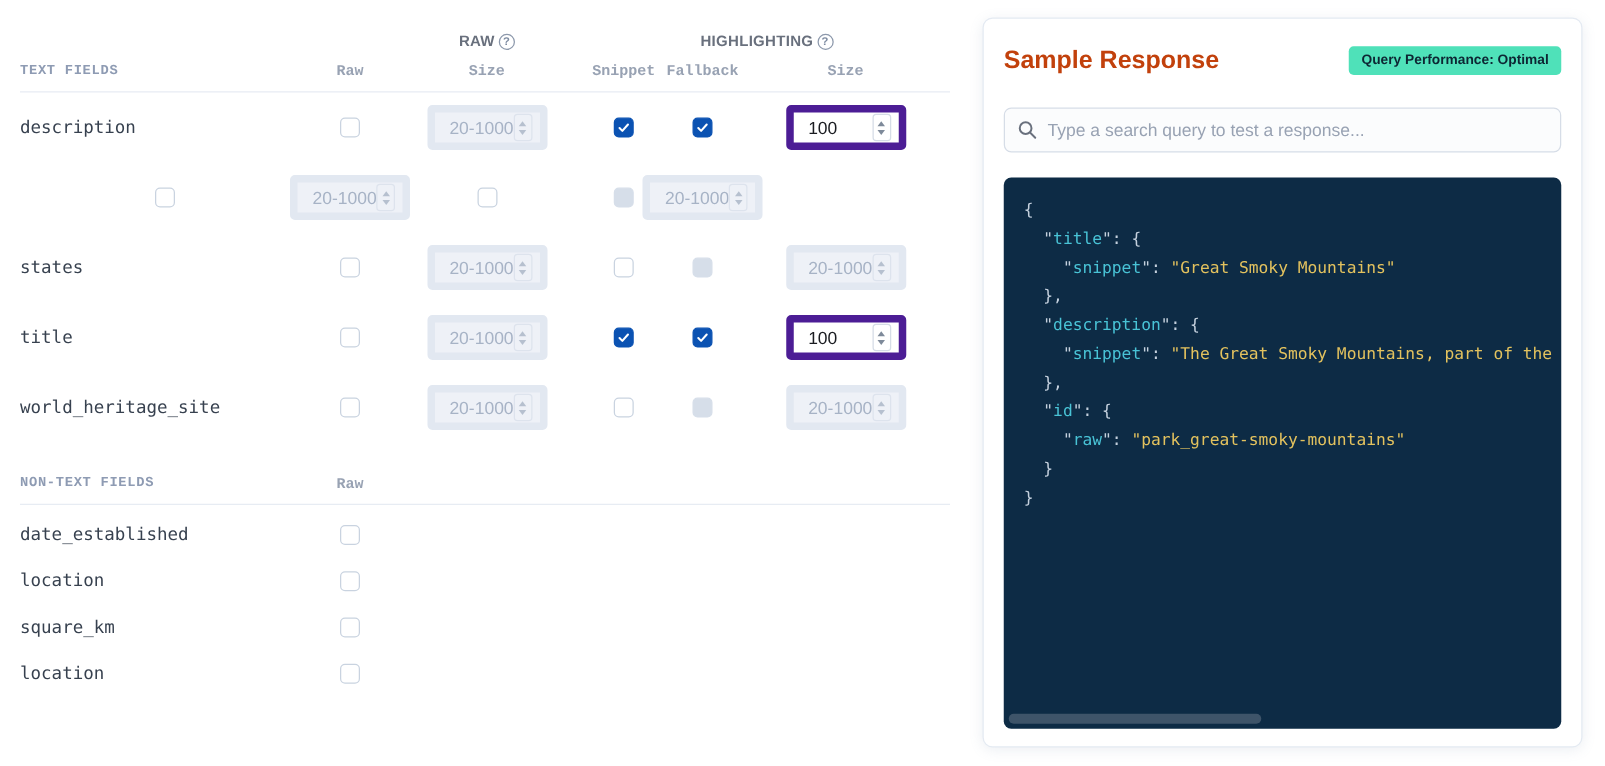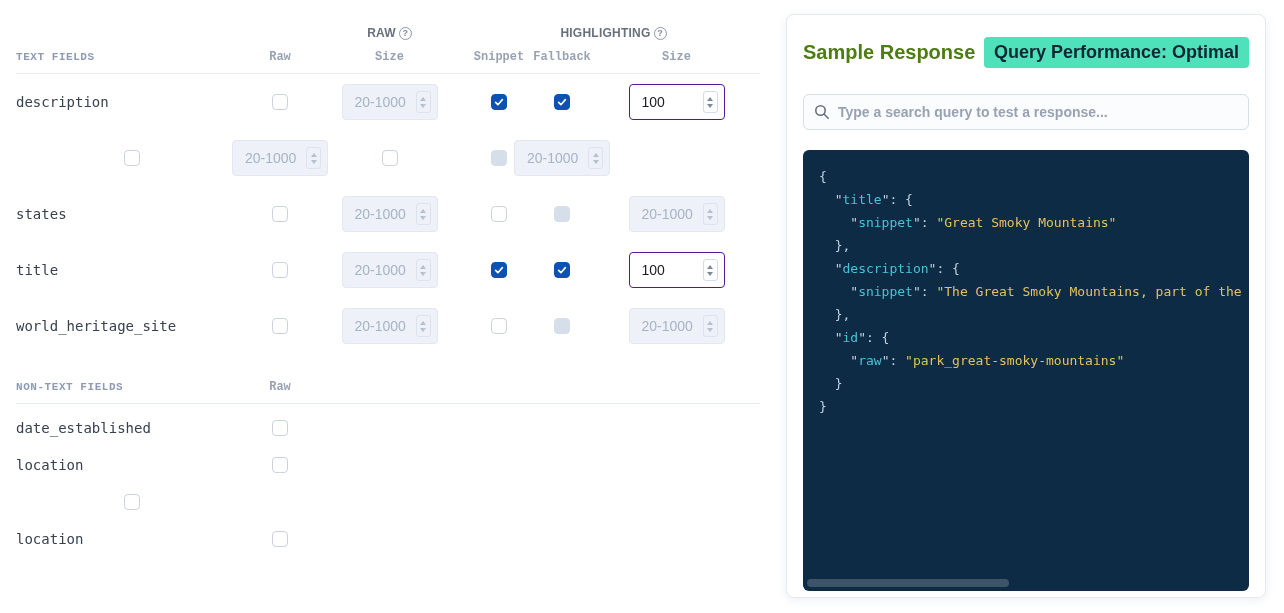--- a/index.html
+++ b/index.html
@@ -22,21 +22,21 @@
   .ntrow { height:37px; }
   .fname { font-family:"DejaVu Sans Mono", monospace; font-size:14px; color:#37414f; }
   .cellc { display:flex; justify-content:center; align-items:center; }
 
   
   .cb { width:16px; height:16px; border-radius:4px; background:#fff; border:1px solid #c9d3e0; }
   .cb.checked { background:#0b52b2; border-color:#0b52b2; display:flex; align-items:center; justify-content:center; }
   .cb.disabled { background:#d6dee9; border-color:#d6dee9; }
 
   
-  .numwrap { width:96px; height:36px; border-radius:4px; border:1px solid #4c1d95; background:#fff;
+  .numwrap { width:96px; height:36px; border-radius:4px; border:6px solid #4c1d95; background:#fff;
              display:flex; align-items:center; padding:0 6px 0 0; }
   .numwrap input { flex:1; min-width:0; border:none; outline:none; background:transparent;
                    font-family:"Liberation Sans", sans-serif; font-size:14px; color:#1a1c21; padding-left:12px; }
   .numwrap input::placeholder { color:#a7b3c6; }
   .numwrap.disabled { background:#eef1f7; border-color:#e2e8f1; }
   .stepper { display:flex; flex-direction:column; gap:3px; align-items:center; justify-content:center;
              width:15px; height:22px; border:1px solid #d5dce6; border-radius:3px; background:transparent; }
   .tri-up { width:0; height:0; border-left:3.5px solid transparent; border-right:3.5px solid transparent;
             border-bottom:4px solid #7e8a9a; }
   .tri-down { width:0; height:0; border-left:3.5px solid transparent; border-right:3.5px solid transparent;
@@ -46,27 +46,27 @@
   .numwrap.disabled .tri-down { border-top-color:#b6c0cf; }
 
   .nontext-head { margin-top:26px; }
   .nontext-body { padding-top:5px; }
 
   
   .panel { position:absolute; left:786px; top:14px; width:480px; height:584px; background:#fff;
            border:1px solid #e4eaf2; border-radius:8px; box-shadow:0 2px 10px rgba(120,140,170,.14);
            padding:16px; }
   .panel-head { display:flex; align-items:center; justify-content:space-between; margin-top:6px; }
-  .panel-title { font-size:20px; font-weight:700; color:#4d7c0f; }
-  .perf-badge { background:#4fe1b9; color:#0d2633; font-size:18px; font-weight:600;
+  .panel-title { font-size:20px; font-weight:700; color:#c2410c; }
+  .perf-badge { background:#4fe1b9; color:#0d2633; font-size:11px; font-weight:600;
                 padding:5px 10px; border-radius:4px; line-height:1.15; }
   .searchbox { margin-top:26px; height:36px; border:1px solid #d6dde7; border-radius:6px; background:#fbfcfd;
                display:flex; align-items:center; padding:0 10px; gap:8px; }
   .searchbox input { flex:1; border:none; outline:none; background:transparent; font-size:14px;
-                     font-family:"Liberation Sans", sans-serif; color:#701a75;font-weight:bold; }
+                     font-family:"Liberation Sans", sans-serif; color:#701a75; }
   .searchbox input::placeholder { color:#98a2b3; }
 
   .codeblock { margin-top:20px; height:441px; background:#0d2b45; border-radius:6px;
                padding:15px 0 0 16px; overflow:hidden; position:relative;
                font-family:"DejaVu Sans Mono", monospace; font-size:13px; line-height:23px; }
   .codeline { white-space:pre; }
   .c-p { color:#c5d1de; }
   .c-k { color:#49c3d6; }
   .c-s { color:#e3c25e; }
   .hscroll-thumb { position:absolute; left:4px; bottom:4px; width:202px; height:8px;
@@ -291,20 +291,21 @@
         <div class="fname">location</div>
         <div class="cellc">
           <div class="cb"></div>
         </div>
         <div></div>
         <div></div>
         <div></div>
         <div></div>
       </div>
       <div class="grid-row ntrow">
+        <div class="fname">square_km</div>
         <div class="cellc">
           <div class="cb"></div>
         </div>
         <div></div>
         <div></div>
         <div></div>
         <div></div>
       </div>
       <div class="grid-row ntrow">
         <div class="fname">location</div>

